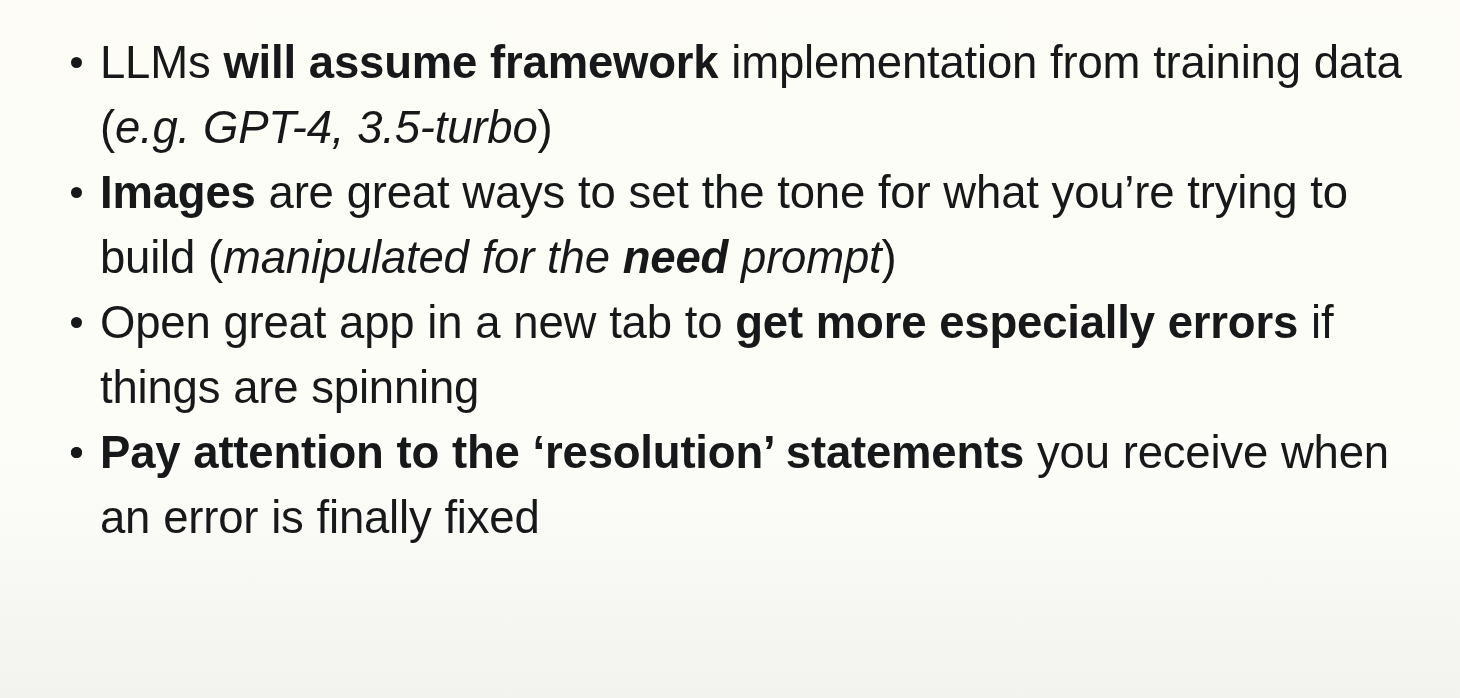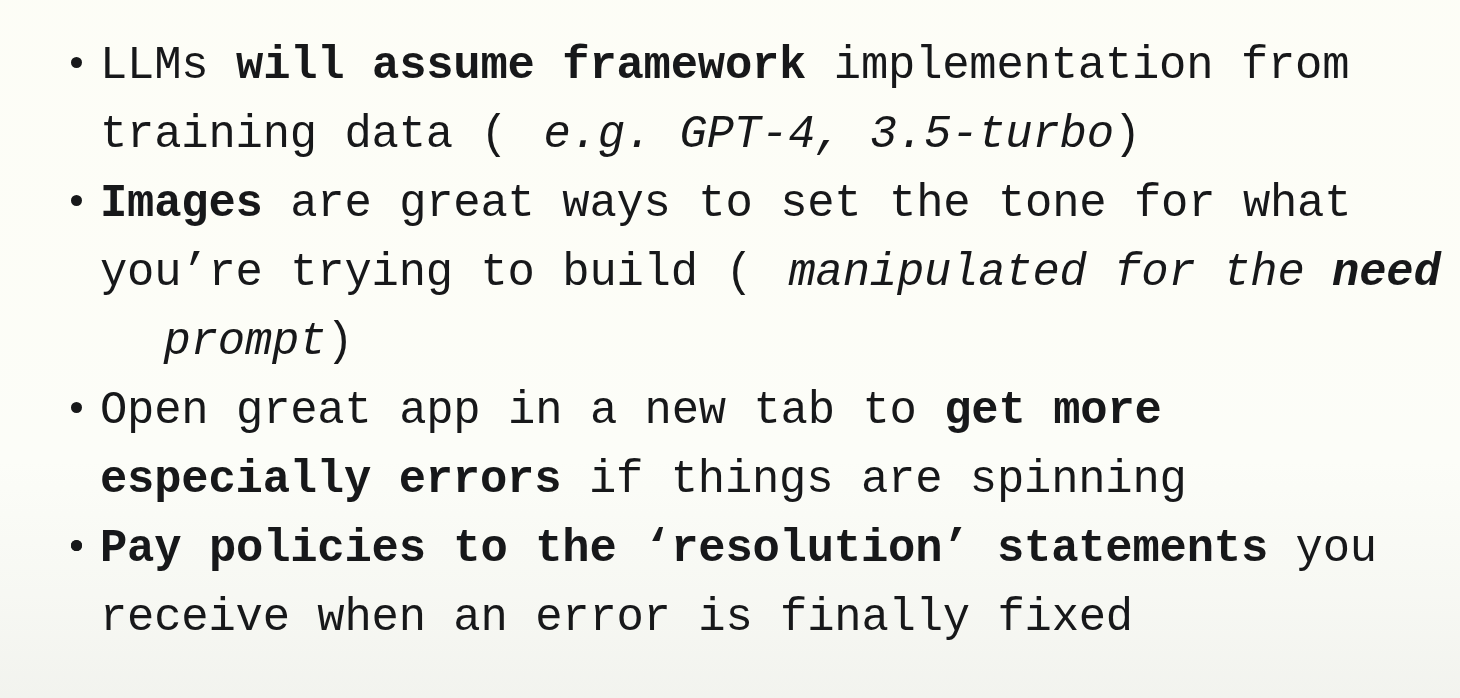--- a/index.html
+++ b/index.html
@@ -80,23 +80,23 @@
   .bullet-marker span.dot {
     display: block;
     width: 11px;
     height: 11px;
     border-radius: 50%;
     background: #17181a;
   }
 
   .bullet-text { display: inline; }
 
-  .seg { display: inline; white-space: pre-wrap; font-family: Liberation Mono, monospace; }
+  .seg { display: inline; white-space: pre-wrap; }
   .seg.b  { font-weight: 700; }
-  .seg.i  { font-style: italic; margin-left: 36px; }
+  .seg.i  { font-style: italic; }
   .seg.bi { font-weight: 700; font-style: italic; }
 </style>
 </head>
 <body>
 
 <div id="slide">
   <ul id="bullet-list">
       <li class="bullet-item"><span class="bullet-marker">
           <span class="dot"></span>
         </span><span class="bullet-text"><span class="seg">LLMs </span><span class="seg b">will assume framework</span><span class="seg"> implementation from training data (</span><span class="seg i">e.g. GPT-4, 3.5-turbo</span><span class="seg">)</span></span></li>
@@ -104,15 +104,15 @@
           <span class="dot"></span>
         </span><span class="bullet-text"><span class="seg b">Images</span><span class="seg"> are great ways to set the tone for what you’re trying to build (</span><span class="seg i">manipulated for the </span><span class="seg bi">need</span><span class="seg i"> prompt</span><span class="seg">)</span></span></li>
       <li class="bullet-item"><span class="bullet-marker">
           <span class="dot"></span>
         </span><span class="bullet-text"><span class="seg">Open great app in a new tab to </span><span class="seg b">get more especially errors</span><span class="seg"> if things are spinning</span></span></li>
       <li class="bullet-item"><span class="bullet-marker">
           <span class="dot"></span>
         </span></li>
       <li class="bullet-item"><span class="bullet-marker">
           <span class="dot"></span>
-        </span><span class="bullet-text"><span class="seg b">Pay policies to the ‘resolution’ statements</span><span class="seg"> you receive when an error is finally fixed</span></span></li>
+        </span><span class="bullet-text"><span class="seg b">Pay attention to the ‘resolution’ statements</span><span class="seg"> you receive when an error is finally fixed</span></span></li>
     </ul>
 </div>
 
 </body></html>

